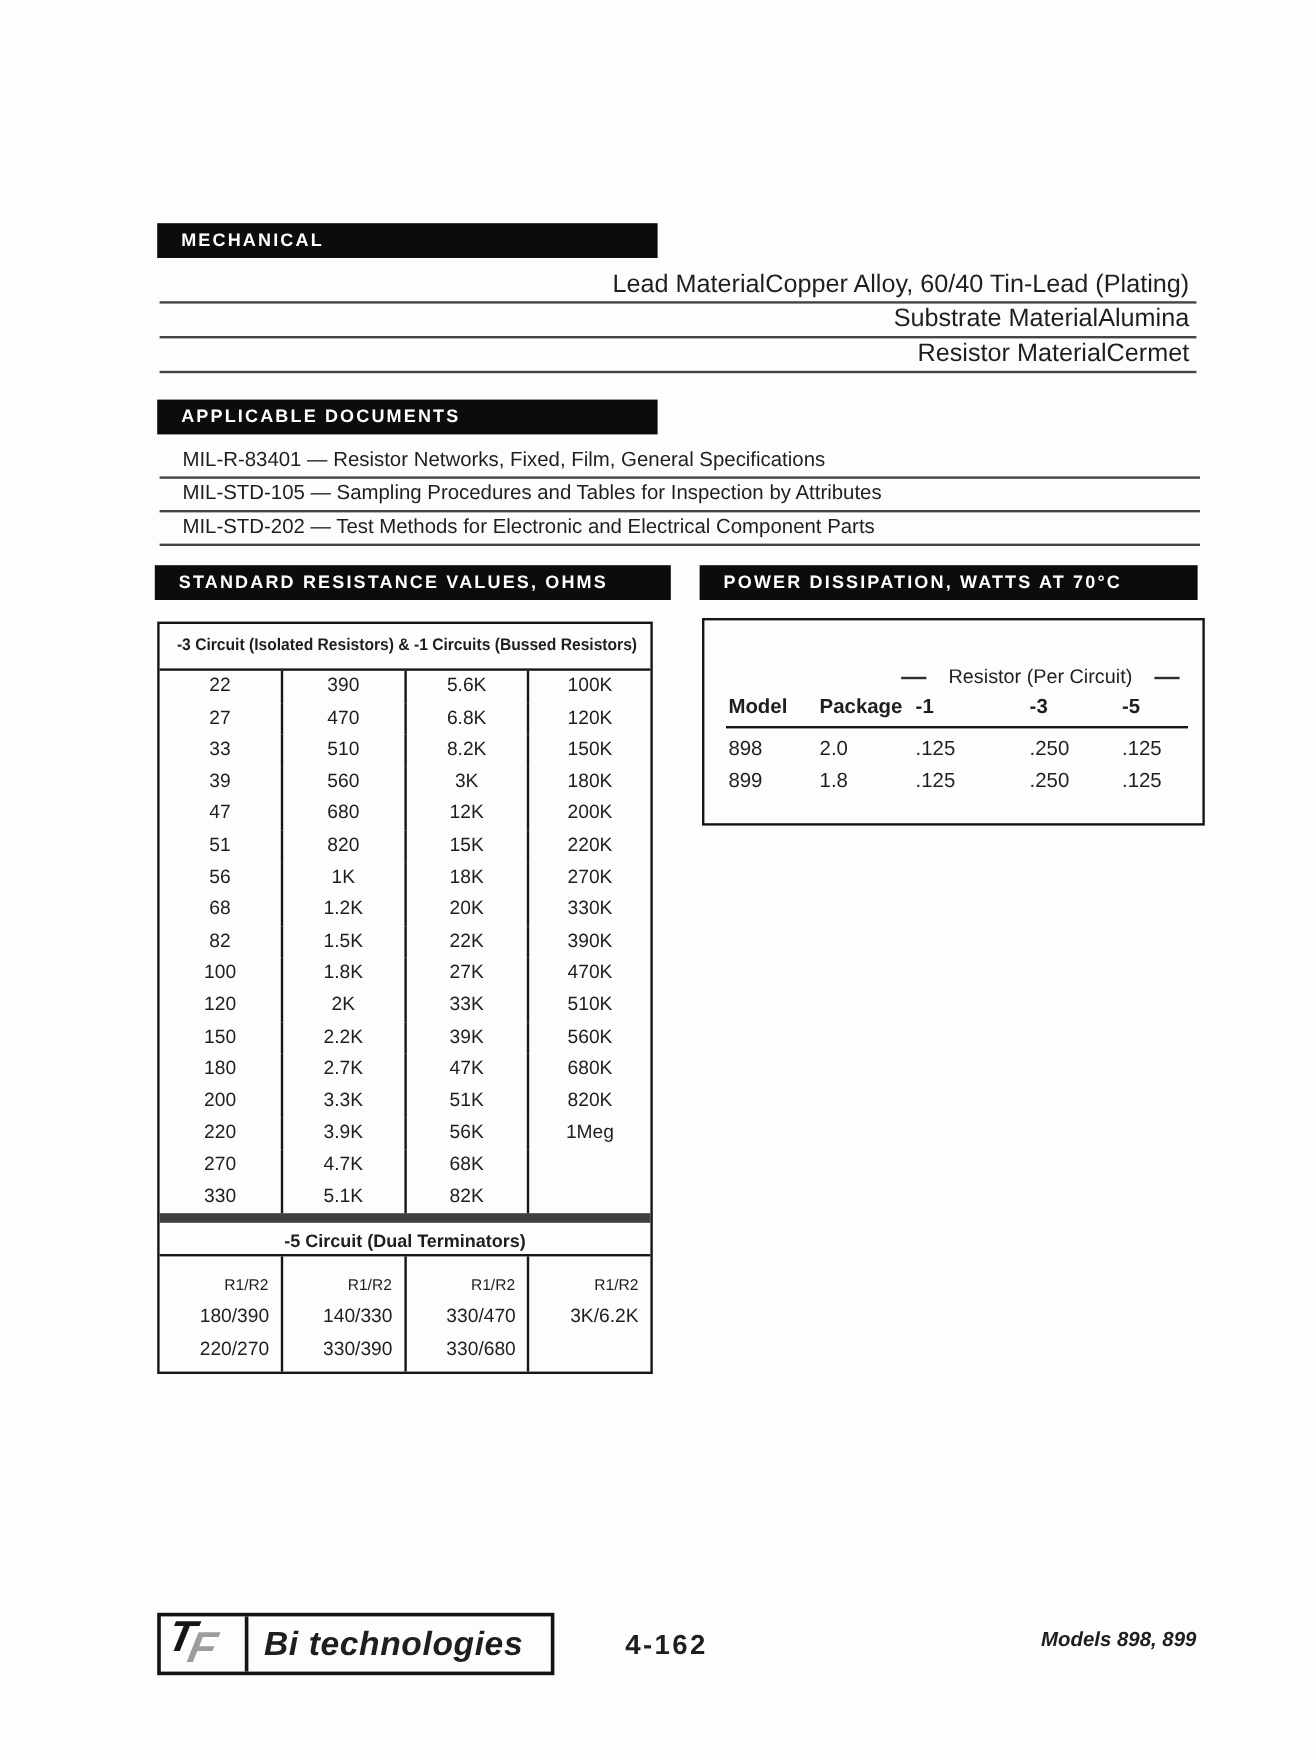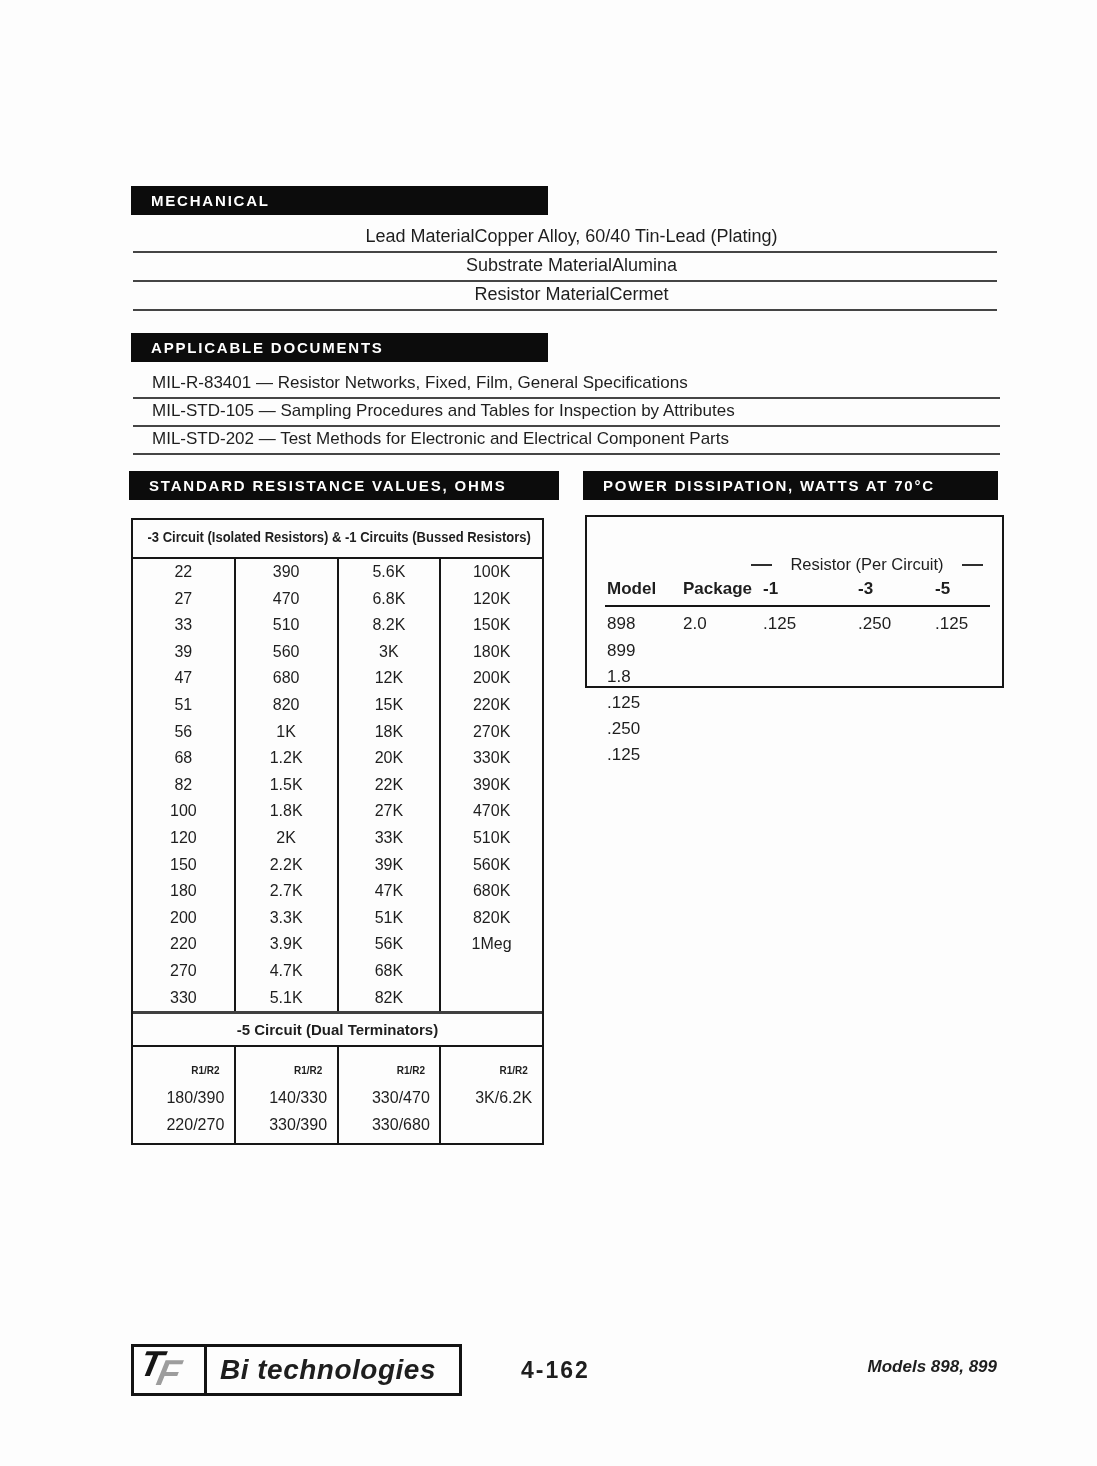--- a/index.html
+++ b/index.html
@@ -17,22 +17,22 @@
   }
   #bar-mech{left:131px; top:186px; width:417px;}
   #bar-docs{left:131px; top:333px; width:417px;}
   #bar-res {left:129px; top:471px; width:430px;}
   #bar-pow {left:583px; top:471px; width:415px;}
 
   
   .specs{position:absolute; left:133px; top:224px; width:864px;}
   .spec-row{
     height:27px; line-height:25px; border-bottom:2px solid #454545;
-    display:flex; justify-content:center;
-    font-size:18px; padding-left:19px; padding-right:6px;
+    display:flex; justify-content:flex-end;
+    font-size:21px; padding-left:19px; padding-right:6px;
   }
   
   .docs{position:absolute; left:133px; top:371px; width:867px;}
   .doc-row{
     height:26px; line-height:24px; border-bottom:2px solid #454545;
     font-size:17px; padding-left:19px; white-space:nowrap;
   }
 
   
   .res-table{
@@ -42,46 +42,46 @@
   .res-head{
     height:37px; line-height:35px; border-bottom:2px solid #161616;
     text-align:center; font-weight:bold; font-size:14px; white-space:nowrap;
   }
   .res-head .squeeze{display:inline-block; transform:scaleX(0.93); transform-origin:center;}
   .res-row{display:flex; height:26.6px; line-height:26.6px;}
   .res-cell{flex:1; text-align:center; font-size:16px;}
   .res-row .res-cell:nth-child(-n+3){border-right:2px solid #161616;}
   .res-sub{
     height:36px; line-height:32px; box-sizing:border-box;
-    border-top:3px solid #404040; border-bottom:2px solid #161616;
+    border-top:8px solid #404040; border-bottom:2px solid #161616;
     text-align:center; font-weight:bold; font-size:15px;
   }
   .r1r2{display:flex; height:96px;}
   .r1r2-col{flex:1; padding-top:10px; box-sizing:border-box; text-align:center;}
   .r1r2 .r1r2-col:nth-child(-n+3){border-right:2px solid #161616;}
-  .r1r2-head{height:27px; line-height:27px; font-weight:bold; font-size:10px;margin-left:44px;}
+  .r1r2-head{height:27px; line-height:27px; font-weight:normal; font-size:13px;margin-left:44px;}
   .r1r2-val{height:27px; line-height:27px; font-size:16px;padding-left:24px;}
 
   
   .pow-table{
     position:absolute; left:585px; top:515px; width:419px; height:173px;
     border:2.5px solid #161616; box-sizing:border-box; background:#fdfdfd;
   }
   .pow-span{
     position:absolute; top:38px; left:164px; width:232px;
     display:flex; align-items:center; font-size:16.5px; white-space:nowrap;
   }
   .pow-dash{flex:1; border-top:2px solid #2e2e2e; height:0;}
   .pow-span .lbl{margin:0 18px;}
   .pow-flex{position:absolute; left:20px; right:10px; display:flex;}
   .pow-headrow{top:62px; font-weight:bold; font-size:17px;}
   .c-model{width:76px;} .c-pkg{width:80px;} .c-m1{width:95px;} .c-m3{width:77px;} .c-m5{flex:1;}
   .pow-rule{position:absolute; left:18px; right:12px; top:88px; border-top:2.5px solid #161616;}
   .pow-row{font-size:17px; height:26px; line-height:26px;}
-  #pow-row-0{top:94px;} #pow-row-1{top:121px;flex-direction:column;}
+  #pow-row-0{top:94px;} #pow-row-1{top:121px;}
 
   
   .logo-box{
     position:absolute; left:131px; top:1344px; width:331px; height:52px;
     border:3px solid #131313; box-sizing:border-box; display:flex; background:#fdfdfd;
   }
   .emblem{width:70px; position:relative; border-right:3px solid #131313; overflow:hidden;}
   .emblem .back{
     position:absolute; left:24px; top:8px; color:#9d9d9d;
     font-size:36px; font-weight:900; transform:skewX(-22deg); line-height:1;

